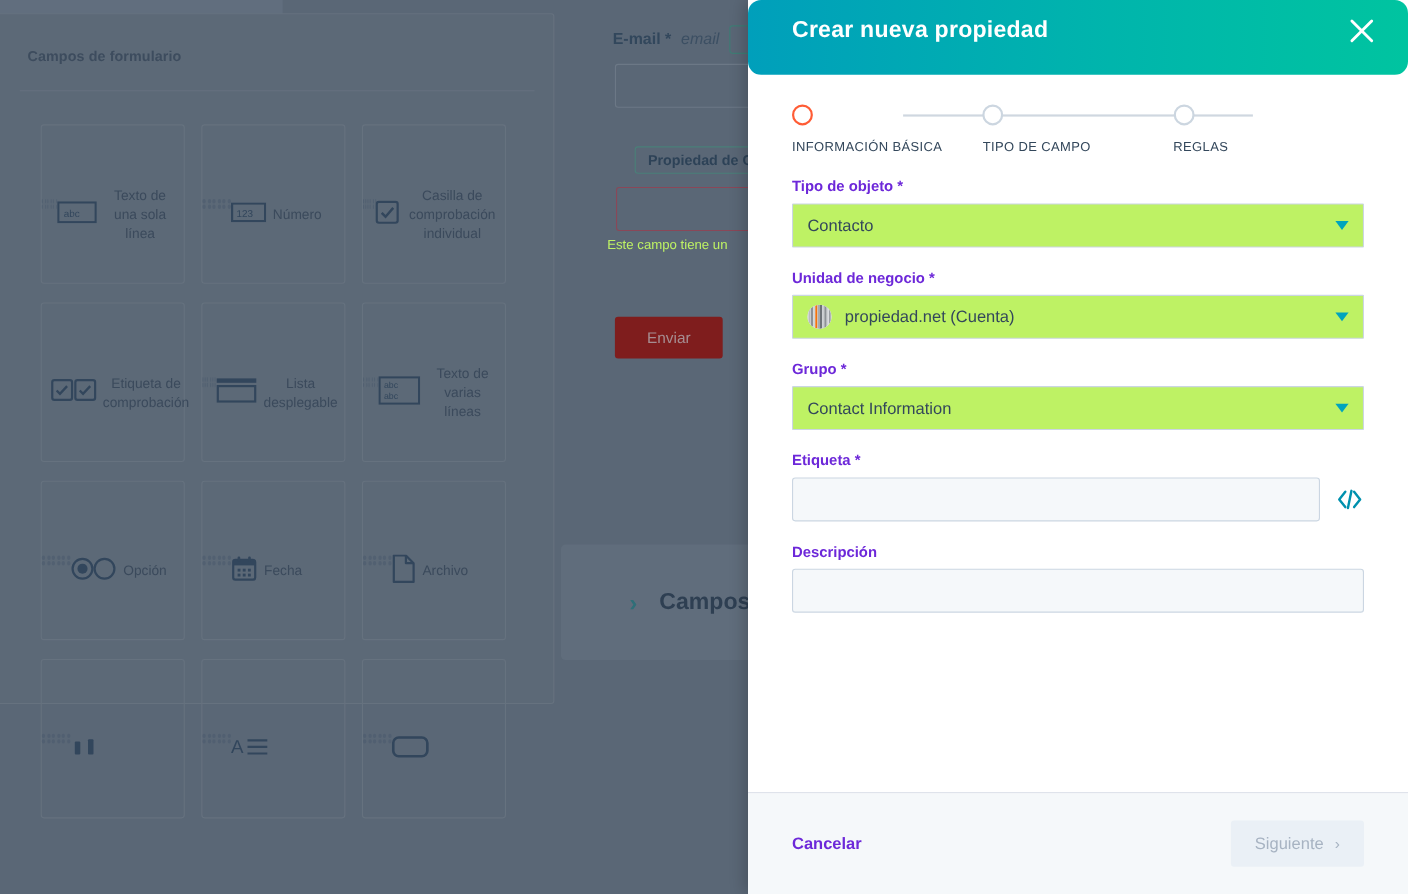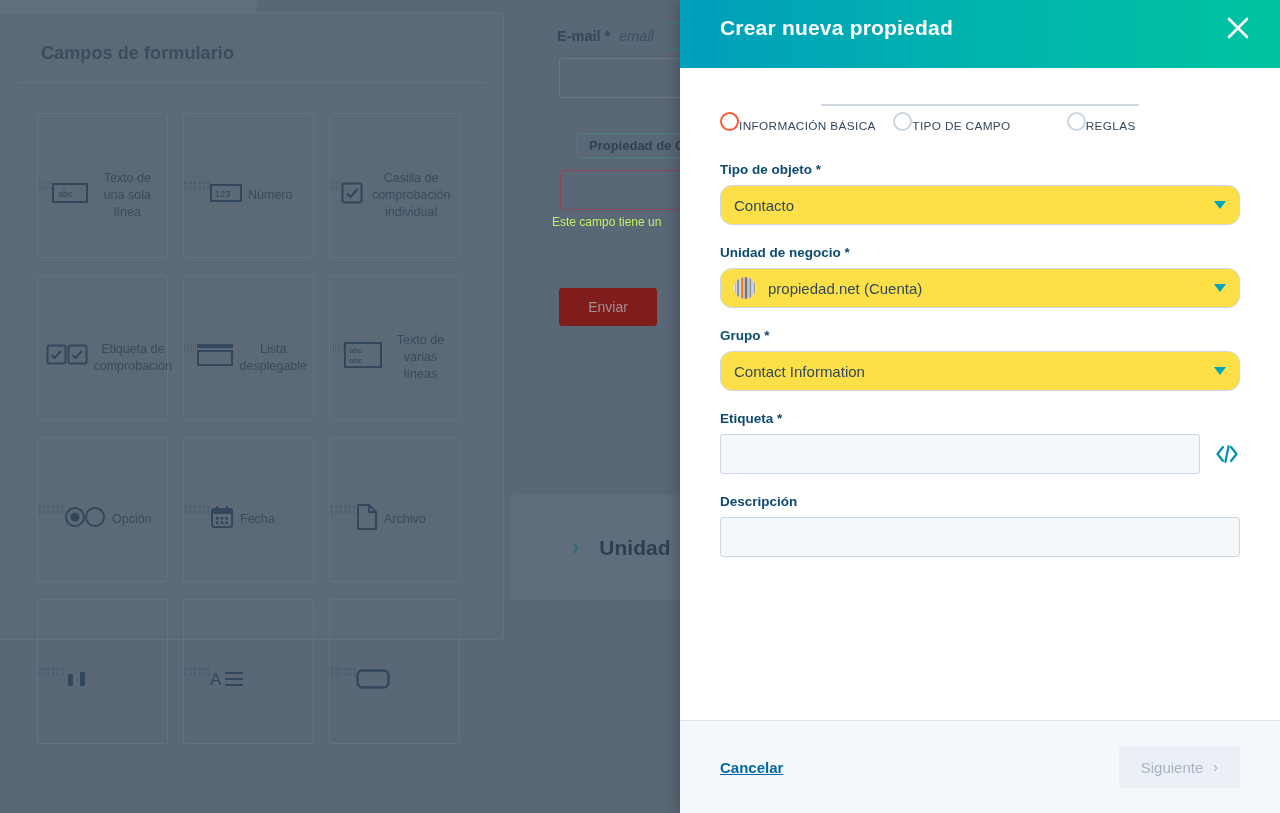--- a/index.html
+++ b/index.html
@@ -25,22 +25,22 @@
     border-radius: 3px 3px 0 0;
   }
   .bg-panel {
     position: absolute; left: -6px; top: 12px;
     width: 510px; height: 628px;
     background: #5c6977;
     border: 1px solid #66727f;
     border-radius: 3px;
   }
   .bg-panel-title {
-    position: absolute; left: 46px; top: 30px;
-    font-size: 18px; font-weight: bold;
+    position: absolute; left: 30px; top: 30px;
+    font-size: 13px; font-weight: bold;
     color: #3d4c5e; letter-spacing: .1px;
   }
   .bg-panel-rule {
     position: absolute; left: 23px; top: 69px;
     width: 468px; height: 1px; background: #65717f;
   }
   .field-grid {
     position: absolute; left: 42px; top: 100px;
     width: 423px;
     display: grid;
@@ -135,20 +135,21 @@
     width: 600px; height: 813px;
     background: #ffffff;
     display: flex; flex-direction: column;
     box-shadow: -3px 0 14px rgba(0,0,0,.22);
   }
   .modal-header {
     height: 68px; flex: 0 0 68px;
     background: linear-gradient(90deg, #009fbb 0%, #00b5ac 55%, #00c4a0 100%);
     display: flex; align-items: center;
     padding: 0 24px 12px 40px;
+    border-radius: 12px;
   }
   .modal-title {
     flex: 1;
     color: #fff; font-size: 21px; font-weight: bold;
     letter-spacing: .2px;
   }
   .close-btn {
     width: 36px; height: 36px;
     display: flex; align-items: center; justify-content: center;
     cursor: pointer;
@@ -162,51 +163,51 @@
     height: 56px;
   }
   .step-line {
     position: absolute; left: 101px; right: 101px; top: 12px;
     height: 2px; background: #cfd7e0;
   }
   .steps {
     position: absolute; inset: 0;
     display: flex; justify-content: space-between;
   }
-  .step { width: 200px; display: flex; flex-direction: row; align-items: center; }
+  .step { width: 200px; display: flex; flex-direction: column; align-items: flex-start; }
   .step-dot {
     width: 19px; height: 19px; border-radius: 50%;
     background: #fff; border: 2.5px solid #ccd6e0;
     margin-top: 3px;
   }
   .step.active .step-dot { border-color: #ff5c35; }
   .step-label {
     margin-top: 12px;
     font-size: 11.8px; letter-spacing: .35px;
     color: #33475b; text-transform: uppercase;
     white-space: nowrap;
   }
 
   
   .modal-body {
     flex: 1;
     padding: 14px 40px 0 40px;
     overflow: hidden;
   }
   .field-label {
-    font-size: 13.5px; font-weight: bold; color: #0c4a6e;
+    font-size: 13.5px; font-weight: bold; color: #6d28d9;
     margin-bottom: 8px; margin-top: 20px;
   }
   .field-label:first-child { margin-top: 0; }
   .select {
     position: relative;
     height: 40px;
-    background: #fde047;
+    background: #bef264;
     border: 1px solid #cbd6e2;
-    border-radius: 12px;
+    border-radius: 1px;
     display: flex; align-items: center;
     padding: 0 38px 0 13px;
     font-size: 15px; color: #33475b;
     cursor: pointer;
   }
   .select .caret {
     position: absolute; right: 13px; top: 50%;
     transform: translateY(-50%);
     width: 0; height: 0;
     border-left: 6px solid transparent;
@@ -252,23 +253,22 @@
 
   
   .modal-footer {
     flex: 0 0 93px;
     border-top: 1px solid #dfe3eb;
     background: #f5f8fa;
     display: flex; align-items: center;
     padding: 0 40px;
   }
   .cancel-link {
-    font-size: 15px; font-weight: bold; color: #0369a1;
+    font-size: 15px; font-weight: bold; color: #6d28d9;
     cursor: pointer;
-    text-decoration: underline;
   }
   .footer-spacer { flex: 1; }
   .next-btn {
     height: 42px; padding: 0 22px;
     background: #eaf0f6; border: none; border-radius: 3px;
     color: #a7b3c2; font-size: 15px;
     font-family: "Liberation Sans", sans-serif;
     display: flex; align-items: center; gap: 10px;
     cursor: default;
   }
@@ -601,21 +601,21 @@
     <span class="bg-emailbox"></span>
   </div>
   <div class="bg-input-a"></div>
   <div class="bg-chip">Propiedad de C</div>
   <div class="bg-input-err"></div>
   <div class="bg-err-text">Este campo tiene un</div>
   <div class="bg-submit">Enviar</div>
 
   <div class="bg-card-lower">
     <span class="chev">›</span>
-    <span class="txt">Unidad</span>
+    <span class="txt">Campos</span>
   </div>
 </div>
 
 <div id="modal">
 
   <div class="modal-header">
     <div class="modal-title">Crear nueva propiedad</div>
     <div class="close-btn">
       <svg width="22" height="22" viewBox="0 0 22 22">
           <path d="M2 2L20 20M20 2L2 20" stroke="#ffffff" stroke-width="2.6" stroke-linecap="round"></path>

